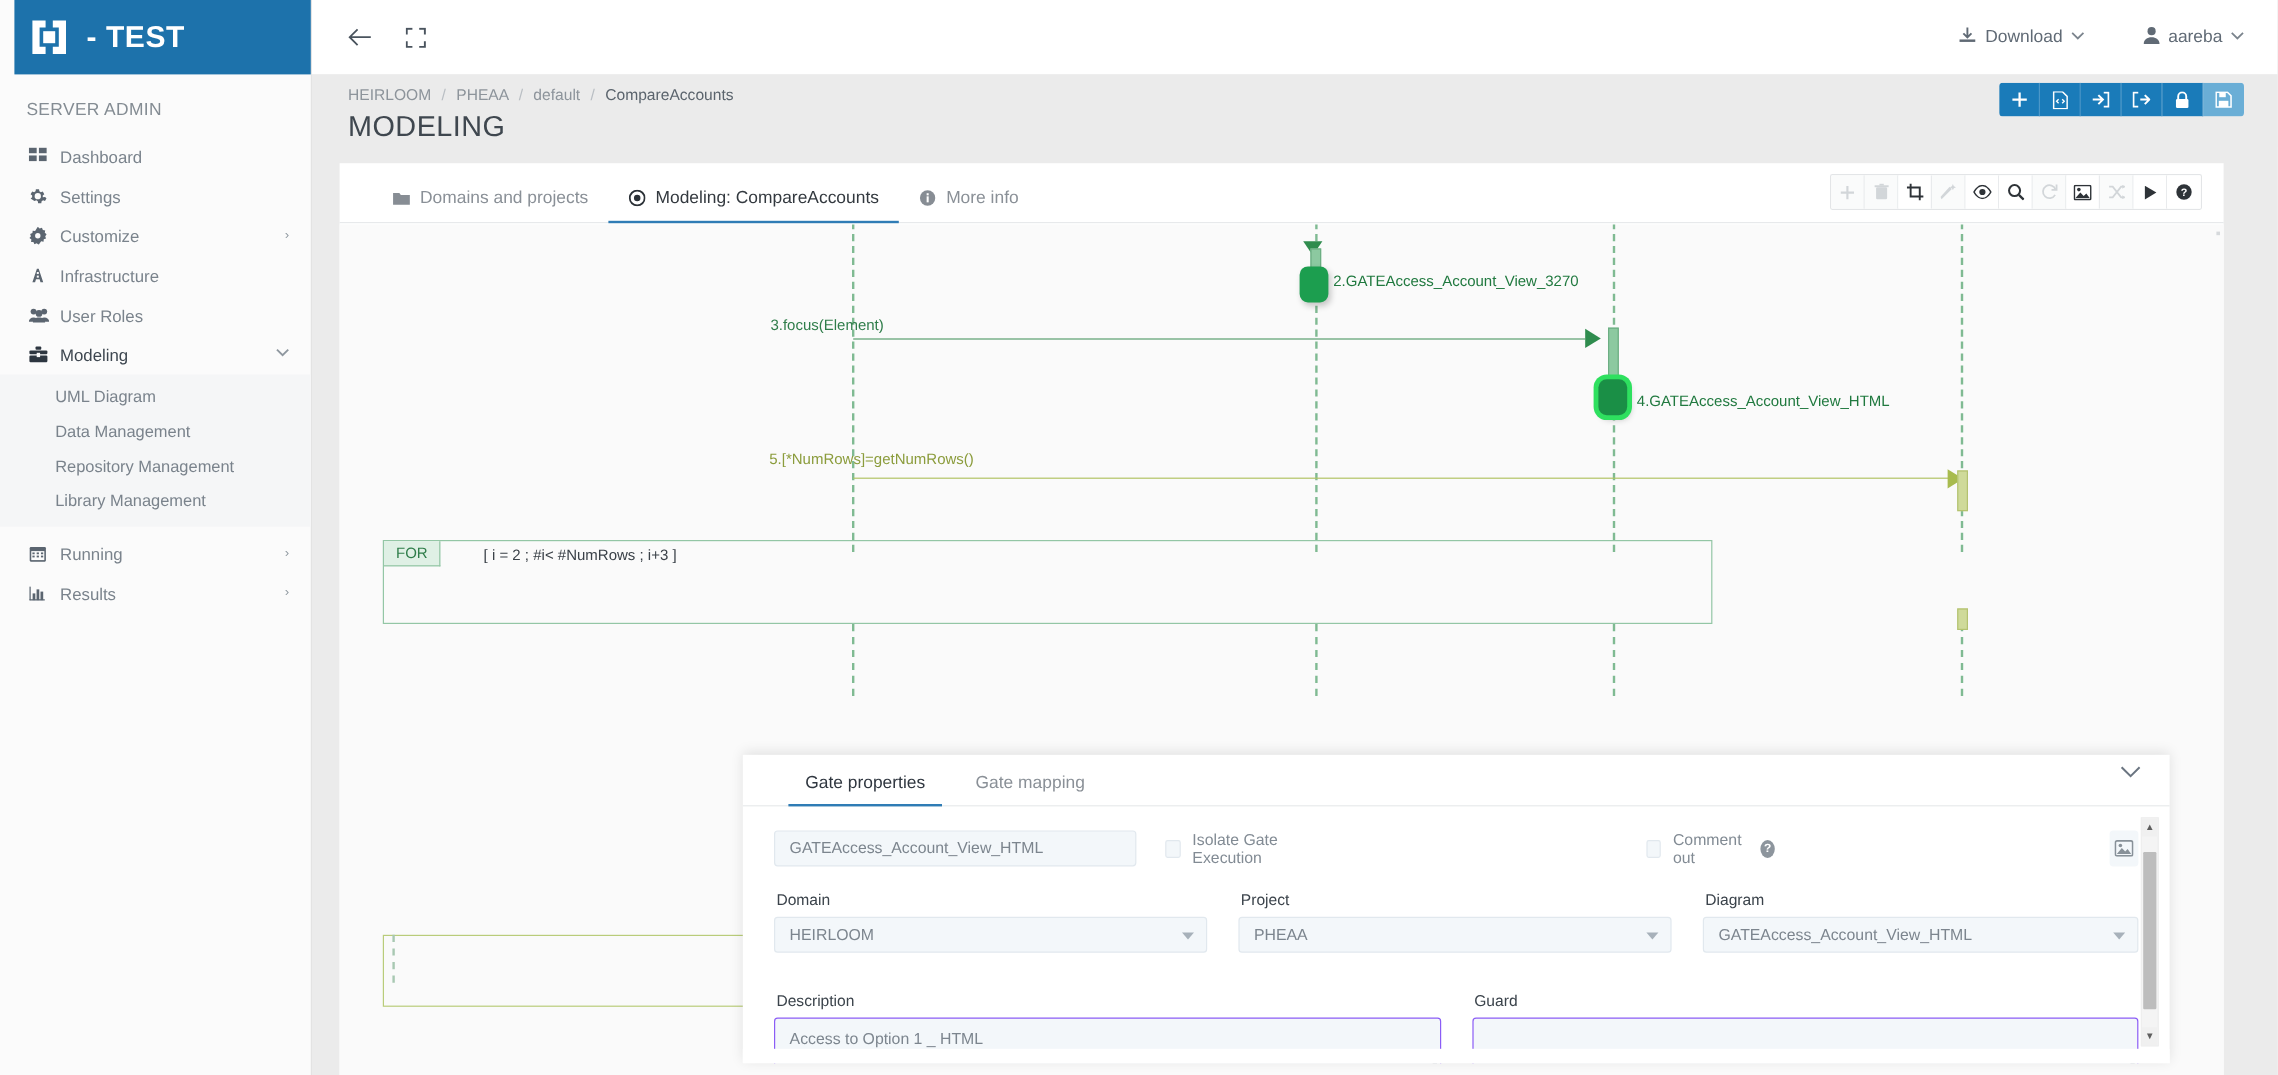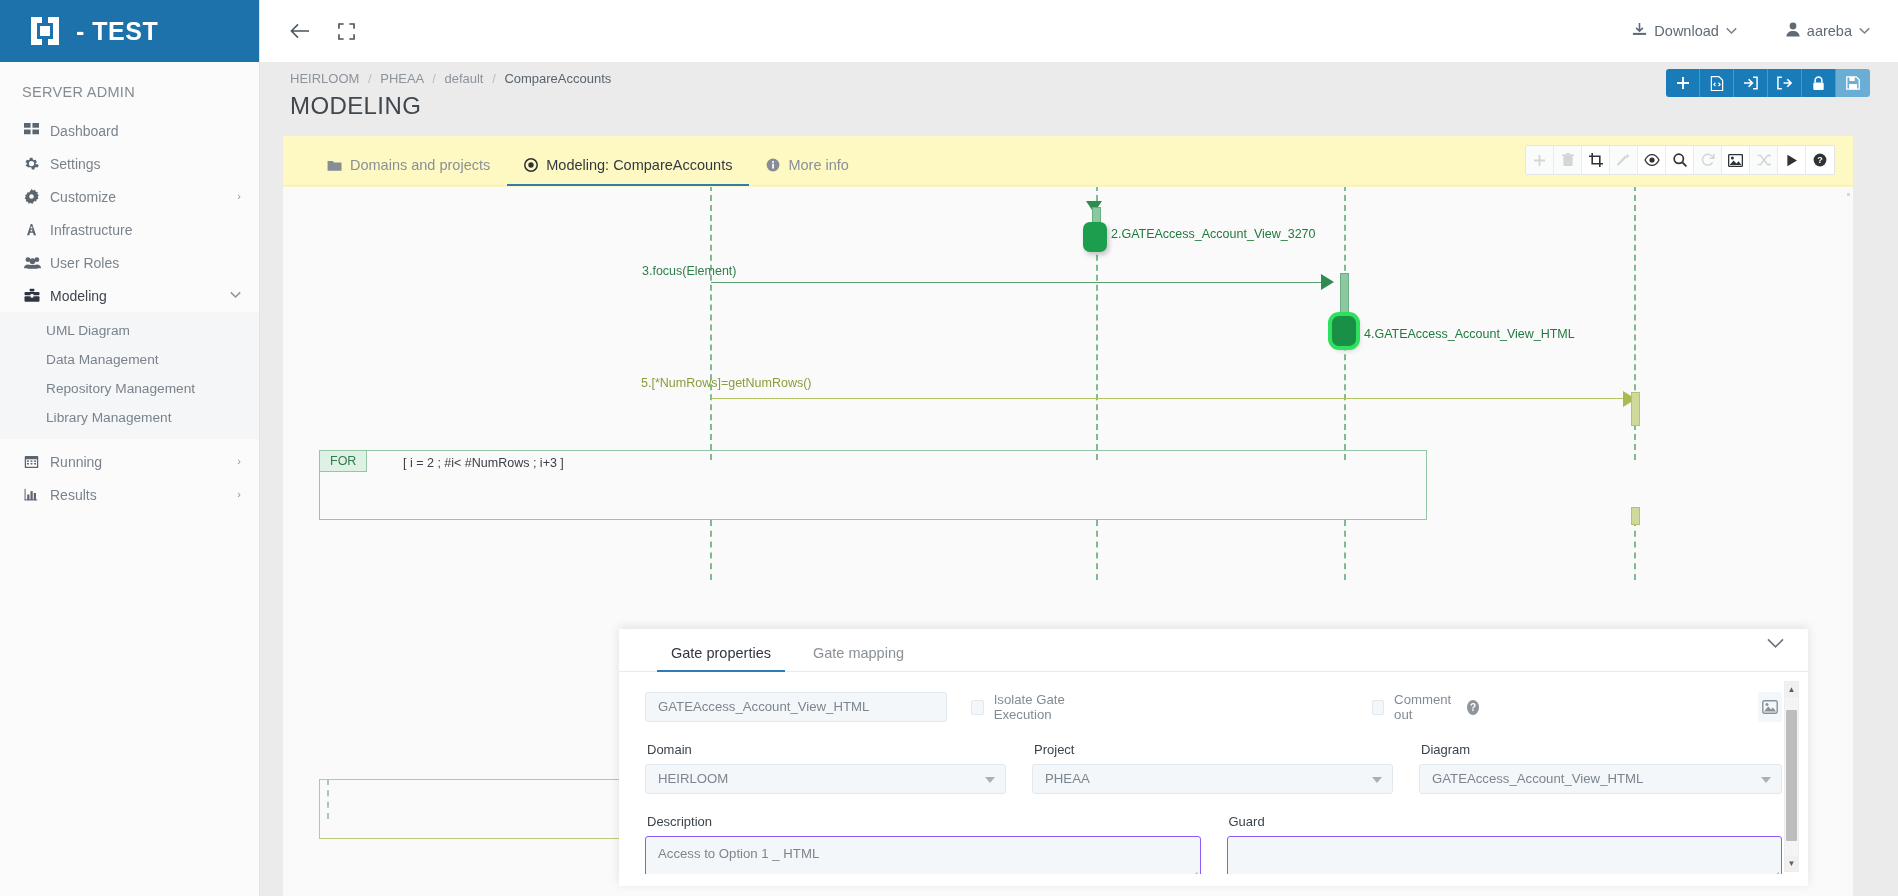--- a/index.html
+++ b/index.html
@@ -17,21 +17,21 @@
 
   
   .sidebar {
     position: absolute; left: 0; top: 0;
     width: 260px; height: 896px;
     background: #fbfbfb;
     border-right: 1px solid #e3e3e3;
   }
   .brand {
     height: 62px; background: #1d72ab;
-    display: flex; align-items: center; padding-left: 28px; gap: 14px;
+    display: flex; align-items: center; padding-left: 12px; gap: 14px; margin-left: 12px;
   }
   .brand-logo {
     width: 34px; height: 34px;
     position: relative;
   }
   .brand-logo svg { display:block; }
   .brand-text {
     color: #ffffff; font-size: 25px; font-weight: bold; letter-spacing: .5px;
   }
   .nav-section-title {
@@ -97,21 +97,21 @@
     width: 34px; height: 28px; background: #1a7bb9;
     border-right: 1px solid #4b97c8;
     display: flex; align-items: center; justify-content: center;
     color: #fff; cursor: pointer;
   }
   .headbtn:last-child { border-right: none; background: #6aaed6; }
 
   
   .card {
     position: absolute; left: 283px; top: 136px; right: 45px; bottom: 0;
-    background: #fef9c3;
+    background: #ffffff;
   }
   .tabrow {
     height: 50px; display: flex; align-items: flex-end;
     border-bottom: 1px solid #e7e9eb; padding-left: 27px;
     position: relative;
   }
   .tab {
     display: flex; align-items: center; gap: 8px;
     height: 40px; padding: 0 17px; font-size: 14.5px; color: #8a9097;
     cursor: pointer; border-bottom: 2px solid transparent; margin-bottom: -1px;
@@ -709,21 +709,21 @@
           </div>
           <div class="fld" style="width:373px; margin-left:26px;">
             <span class="flabel">Diagram</span>
             <div class="sel">
               <span>GATEAccess_Account_View_HTML</span>
               <span class="tri"></span>
             </div>
           </div>
         </div>
 
-        <div class="row" style="margin-top:20px;">
+        <div class="row" style="margin-top:32px;">
           <div class="fld" style="width:688px;">
             <span class="flabel">Description</span>
             <div class="ta" style="height:46px;">
               <span>Access to Option 1 _ HTML</span>
               <span class="ta-grip">◢</span>
             </div>
           </div>
           <div class="fld" style="width:688px; margin-left:26px;">
             <span class="flabel">Guard</span>
             <div class="ta" style="height:46px;">

